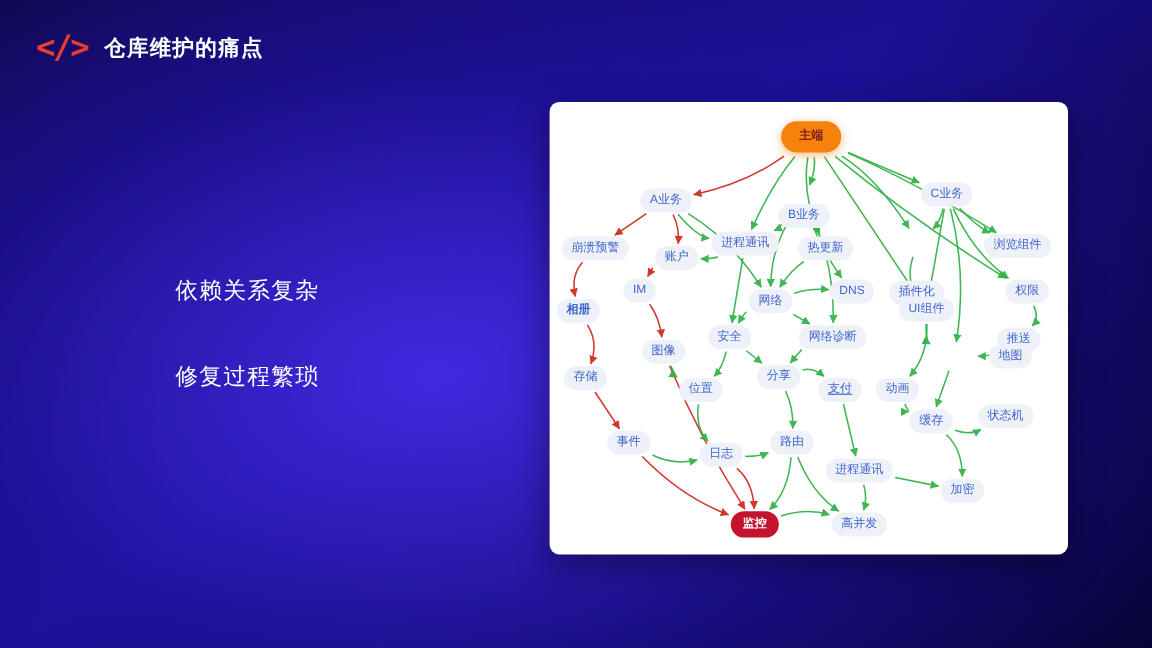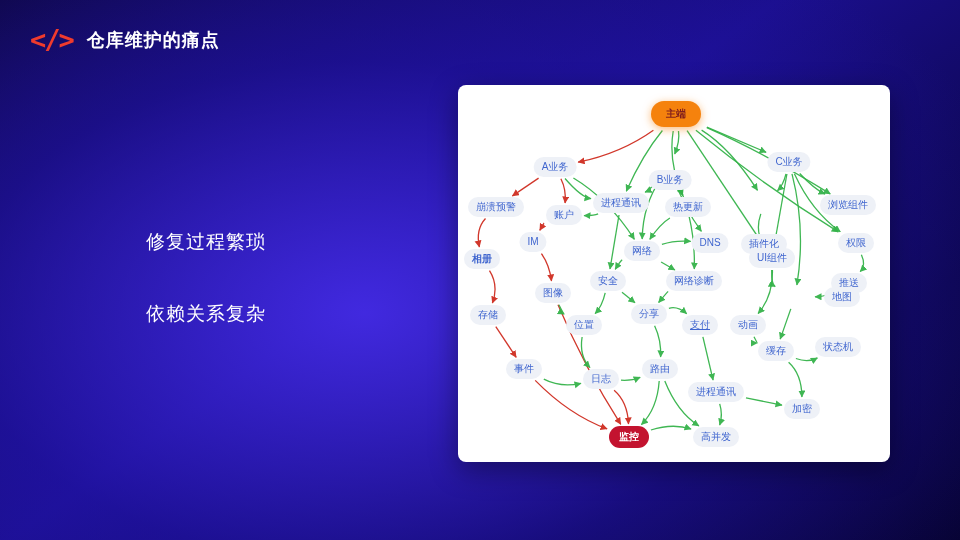--- a/index.html
+++ b/index.html
@@ -50,22 +50,22 @@
 <body>
 
 <div class="slide">
 
   <header class="title-row">
     <span class="code-icon">&lt;/&gt;</span>
     <h1 class="page-title">仓库维护的痛点</h1>
   </header>
 
   <div class="bullets">
+    <p>依赖关系复杂</p>
     <p>修复过程繁琐</p>
-    <p>依赖关系复杂</p>
   </div>
 
   <div class="card">
     <svg id="graph-svg" viewBox="0 0 432 377">
         <defs>
           <marker id="arrow-green" markerWidth="8" markerHeight="8" refX="6.5" refY="3.5" orient="auto" markerUnits="userSpaceOnUse">
             <path d="M0,0 L7,3.5 L0,7 Z" fill="#35b34a"></path>
           </marker>
           <marker id="arrow-red" markerWidth="8" markerHeight="8" refX="6.5" refY="3.5" orient="auto" markerUnits="userSpaceOnUse">
             <path d="M0,0 L7,3.5 L0,7 Z" fill="#cf2d20"></path>

